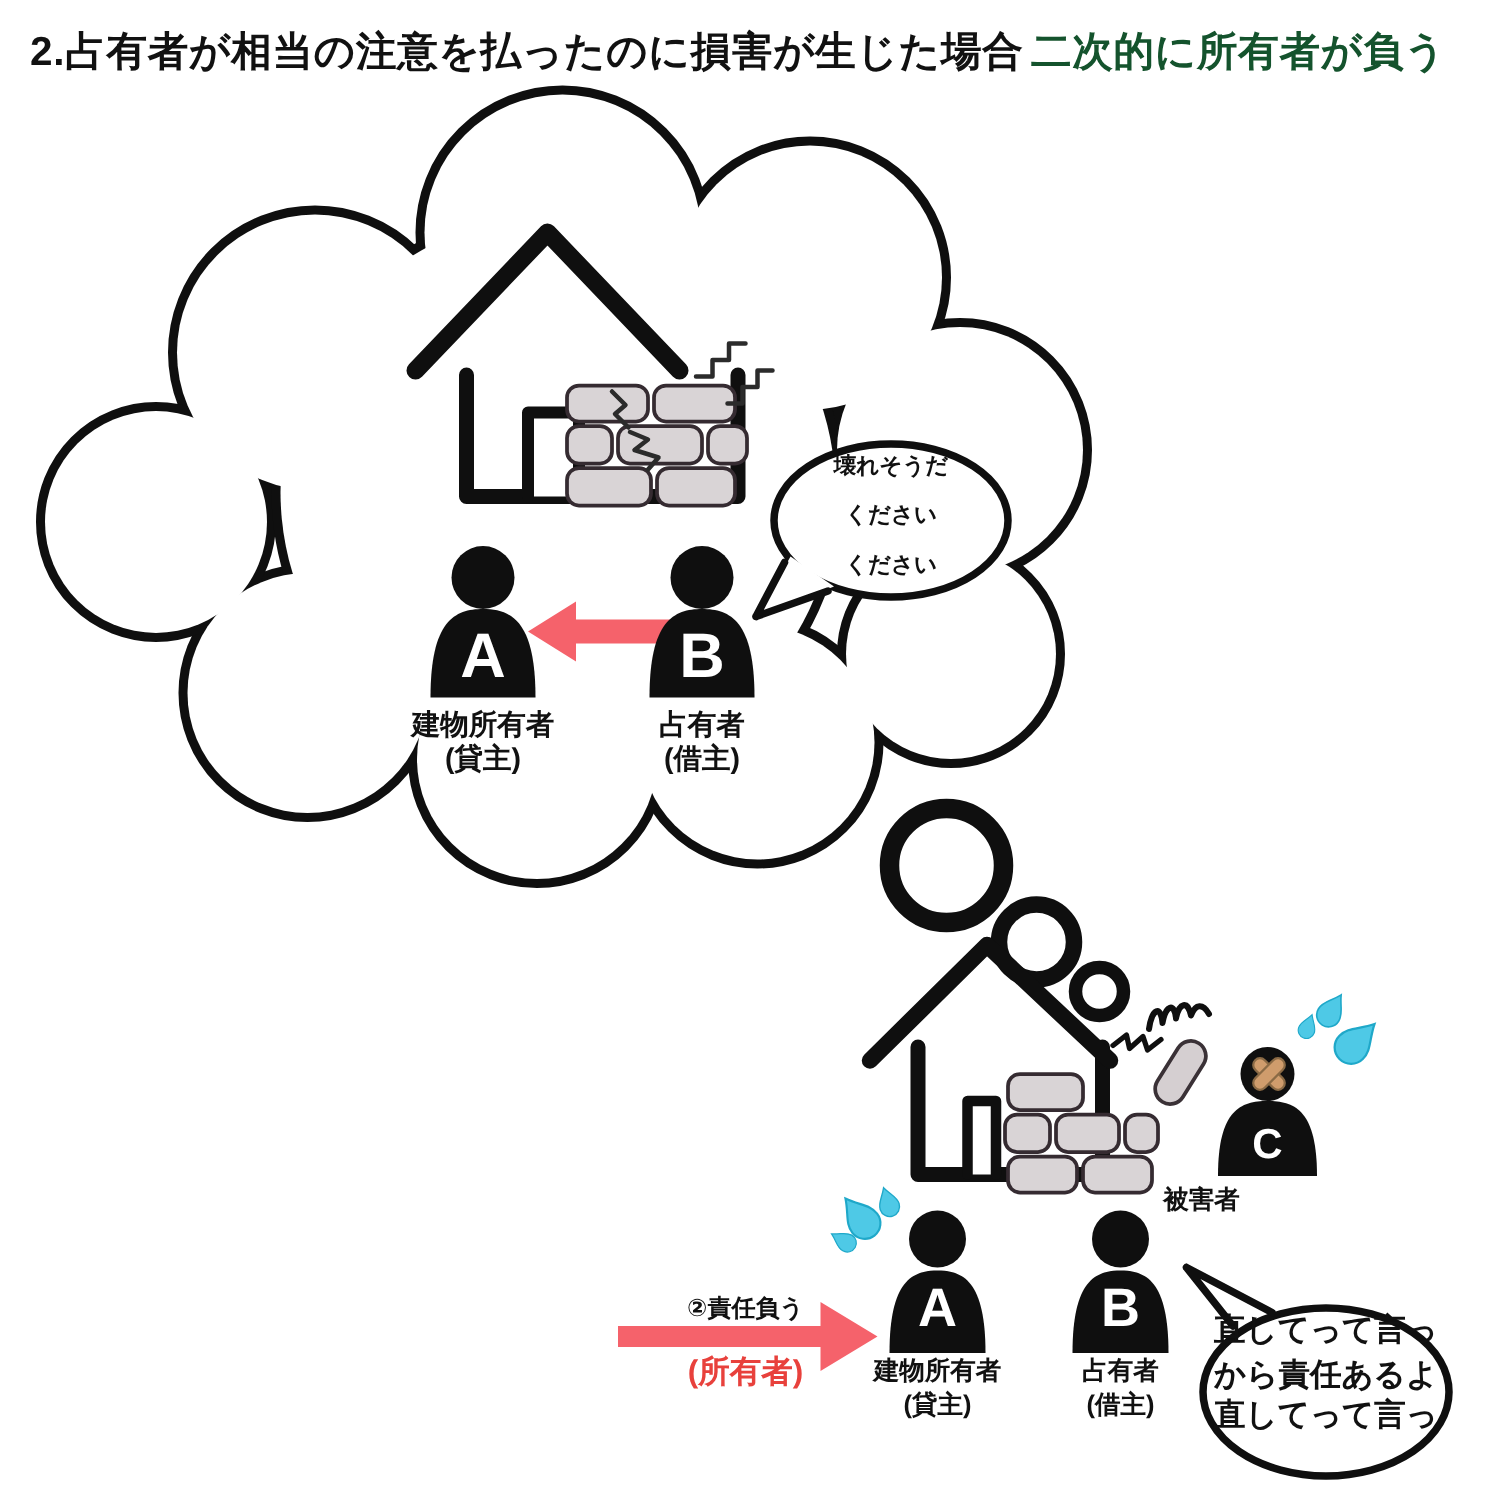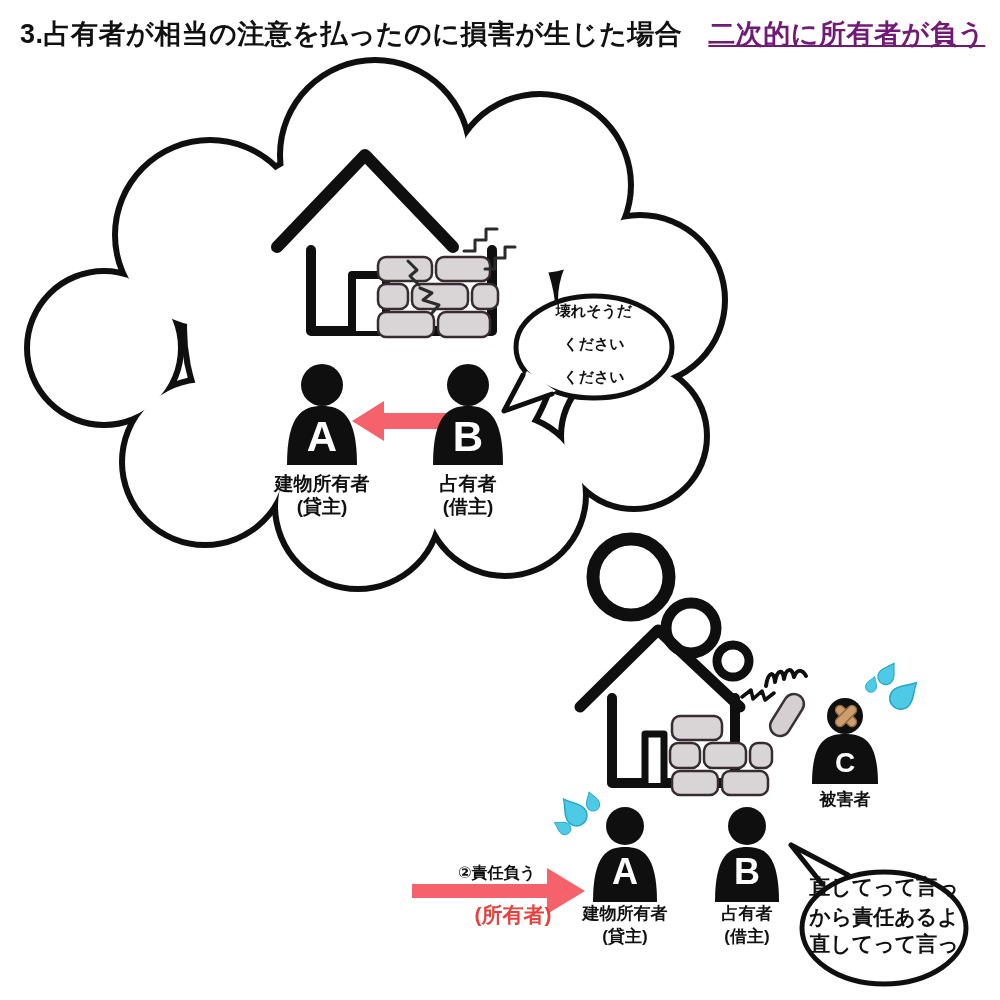--- a/index.html
+++ b/index.html
@@ -6,30 +6,30 @@
   #stage{
     position:relative;width:1000px;height:1000px;background:#ffffff;overflow:hidden;
     font-family:"Liberation Sans","DejaVu Sans",sans-serif;color:#111;
   }
   #art{position:absolute;left:0;top:0;width:1000px;height:1000px;}
   .txt{position:absolute;transform:translateX(-50%);white-space:nowrap;font-weight:800;line-height:1;}
   .title{
     position:absolute;left:20px;top:16px;font-size:27px;font-weight:800;white-space:nowrap;
     letter-spacing:0.5px;
   }
-  .title .red{color:#701a75;margin-left:26px;text-decoration:underline;}
+  .title .red{color:#14532d;margin-left:5px;}
   .bubble-line{font-size:15px;}
   .bubble-line.small{font-size:21px;}
   .letter{color:#ffffff;font-weight:800;}
   .role{font-size:19px;}
   .sub{font-size:19px;}
   .role-s{font-size:17px;}
   .sub-s{font-size:17px;}
   .arrow-label{font-size:16px;}
-  .arrow-sublabel{font-size:21px;color:#e8413c;margin-left:16px;}
+  .arrow-sublabel{font-size:21px;color:#e8413c;}
 </style>
 </head>
 <body>
 
 <div id="stage">
 
   <svg id="art" viewBox="0 0 1000 1000">
     <defs>
       <path id="body-l" d="M -35,59 C -35,8 -19,0 0,0 C 19,0 35,8 35,59 Z"></path>
       <path id="body-s" d="M -32,55 C -32,7 -17,0 0,0 C 17,0 32,7 32,55 Z"></path>
@@ -163,21 +163,21 @@
     <polygon fill="#f5626b" points="585,891 547,868 547,884 412,884 412,898 547,898 547,914"></polygon>
 
     <g>
       <ellipse cx="884" cy="928" rx="82" ry="56" fill="#ffffff" stroke="#0f0f0f" stroke-width="5"></ellipse>
       <polygon points="823,879 850,872 792,846" fill="#ffffff"></polygon>
       <path d="M 822,884 L 791,845 M 791,845 L 848,875" fill="none" stroke="#0f0f0f" stroke-width="5" stroke-linecap="round"></path>
     </g>
   </svg>
 
   <div class="title">
-    <span>3.占有者が相当の注意を払ったのに損害が生じた場合</span><span class="red">二次的に所有者が負う</span>
+    <span>2.占有者が相当の注意を払ったのに損害が生じた場合</span><span class="red">二次的に所有者が負う</span>
   </div>
 
   <div class="txt bubble-line" style="left:594px;top:303px">壊れそうだ</div>
   <div class="txt bubble-line" style="left:594px;top:336px">ください</div>
   <div class="txt bubble-line" style="left:594px;top:369px">ください</div>
 
   <div class="txt letter" style="left:322px;top:416px;font-size:42px">A</div>
   <div class="txt letter" style="left:468px;top:416px;font-size:42px">B</div>
   <div class="txt role" style="left:322px;top:474px">建物所有者</div>
   <div class="txt sub" style="left:322px;top:497px">(貸主)</div>
@@ -185,21 +185,21 @@
   <div class="txt sub" style="left:468px;top:497px">(借主)</div>
 
   <div class="txt letter" style="left:625px;top:854px;font-size:36px">A</div>
   <div class="txt letter" style="left:747px;top:854px;font-size:36px">B</div>
   <div class="txt letter" style="left:845px;top:749px;font-size:28px">C</div>
 
   <div class="txt role-s" style="left:625px;top:905px">建物所有者</div>
   <div class="txt sub-s" style="left:625px;top:928px">(貸主)</div>
   <div class="txt role-s" style="left:747px;top:905px">占有者</div>
   <div class="txt sub-s" style="left:747px;top:928px">(借主)</div>
-  <div class="txt role-s" style="left:845px;top:791px">被害者</div>
+  <div class="txt role-s" style="left:801px;top:791px">被害者</div>
 
   <div class="txt arrow-label" style="left:497px;top:865px">②責任負う</div>
   <div class="txt arrow-sublabel" style="left:497px;top:904px">(所有者)</div>
 
   <div class="txt bubble-line small" style="left:884px;top:876px">直してって言っ</div>
   <div class="txt bubble-line small" style="left:884px;top:906px">から責任あるよ</div>
   <div class="txt bubble-line small" style="left:884px;top:933px">直してって言っ</div>
 
 </div>
 

